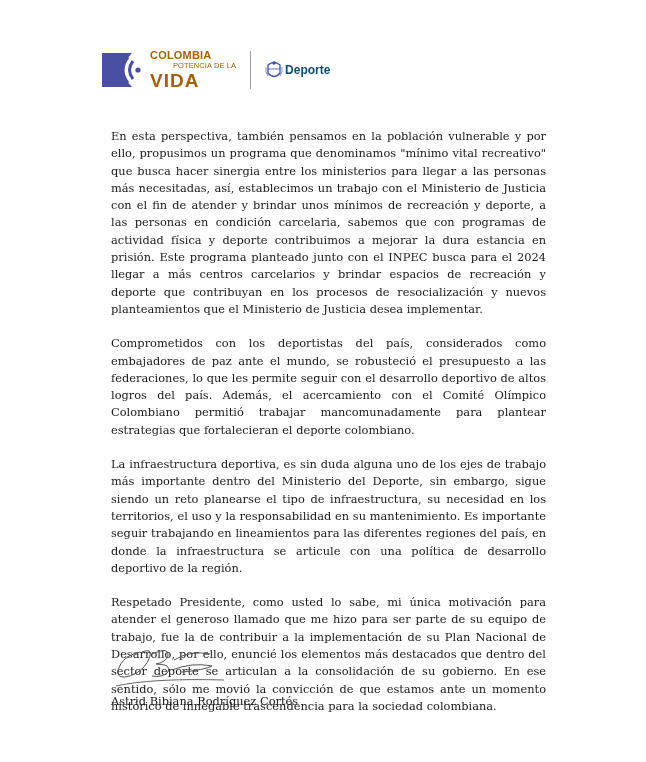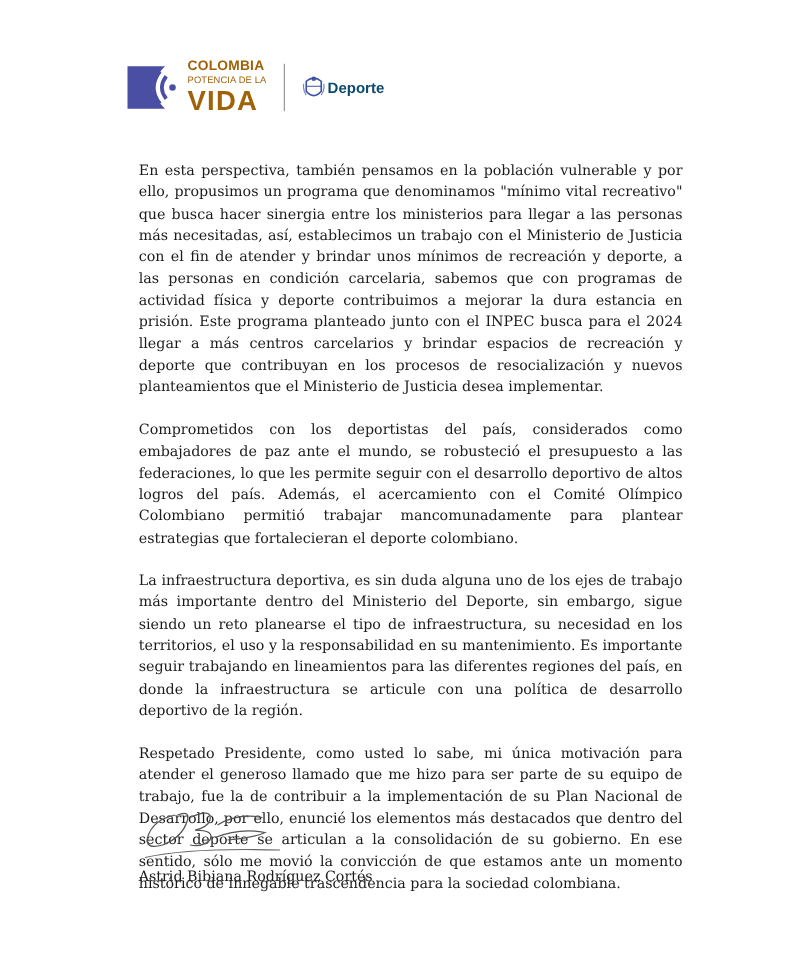--- a/index.html
+++ b/index.html
@@ -1,22 +1,22 @@
 <!DOCTYPE html>
 <html><head>
 <meta charset="utf-8">
 <style>
   html, body { margin:0; padding:0; background:#ffffff; }
   body { width:646px; height:762px; position:relative; overflow:hidden; color:#1a1a1a; }
   .header { position:absolute; left:98px; top:47px; height:46px; display:flex; align-items:center; }
   .logo-mark { width:46px; height:42px; position:relative; }
   .logo-text { margin-left:6px; display:flex; flex-direction:column; font-family:"Liberation Sans", sans-serif; color:#a16207; line-height:1; }
   .logo-text .l1 { font-weight:bold; font-size:11px; letter-spacing:0.2px; }
-  .logo-text .l2 { font-size:7.5px; margin-top:1px; letter-spacing:0.1px; }
-  .logo-text .l3 { font-weight:bold; font-size:22px; letter-spacing:1px; margin-top:2px; }
+  .logo-text .l2 { font-size:7.5px; margin-top:1px; letter-spacing:0.1px;margin-left:23px; }
+  .logo-text .l3 { font-weight:bold; font-size:19px; letter-spacing:1px; margin-top:2px; }
   .sep { width:1px; height:38px; background:#9a9a9a; margin:0 14px 0 14px; }
   .shield { width:18px; height:22px; }
   .dep-label { margin-left:2px; font-family:"Liberation Sans", sans-serif; font-weight:bold; font-size:12px; color:#0c4a6e; }
   .body { position:absolute; left:111px; top:128px; width:435px; font-family:"DejaVu Serif", "Liberation Serif", serif; font-size:11.4px; line-height:17.3px; }
   .body p { margin:0 0 17px 0; text-align:justify; }
   .closing { margin-top:0; }
   .sig { position:absolute; left:112px; top:640px; width:115px; height:50px; }
   .signer { position:absolute; left:111px; top:693px; font-family:"DejaVu Serif", "Liberation Serif", serif; font-size:11.4px; line-height:17px; }
 </style>
 </head>

